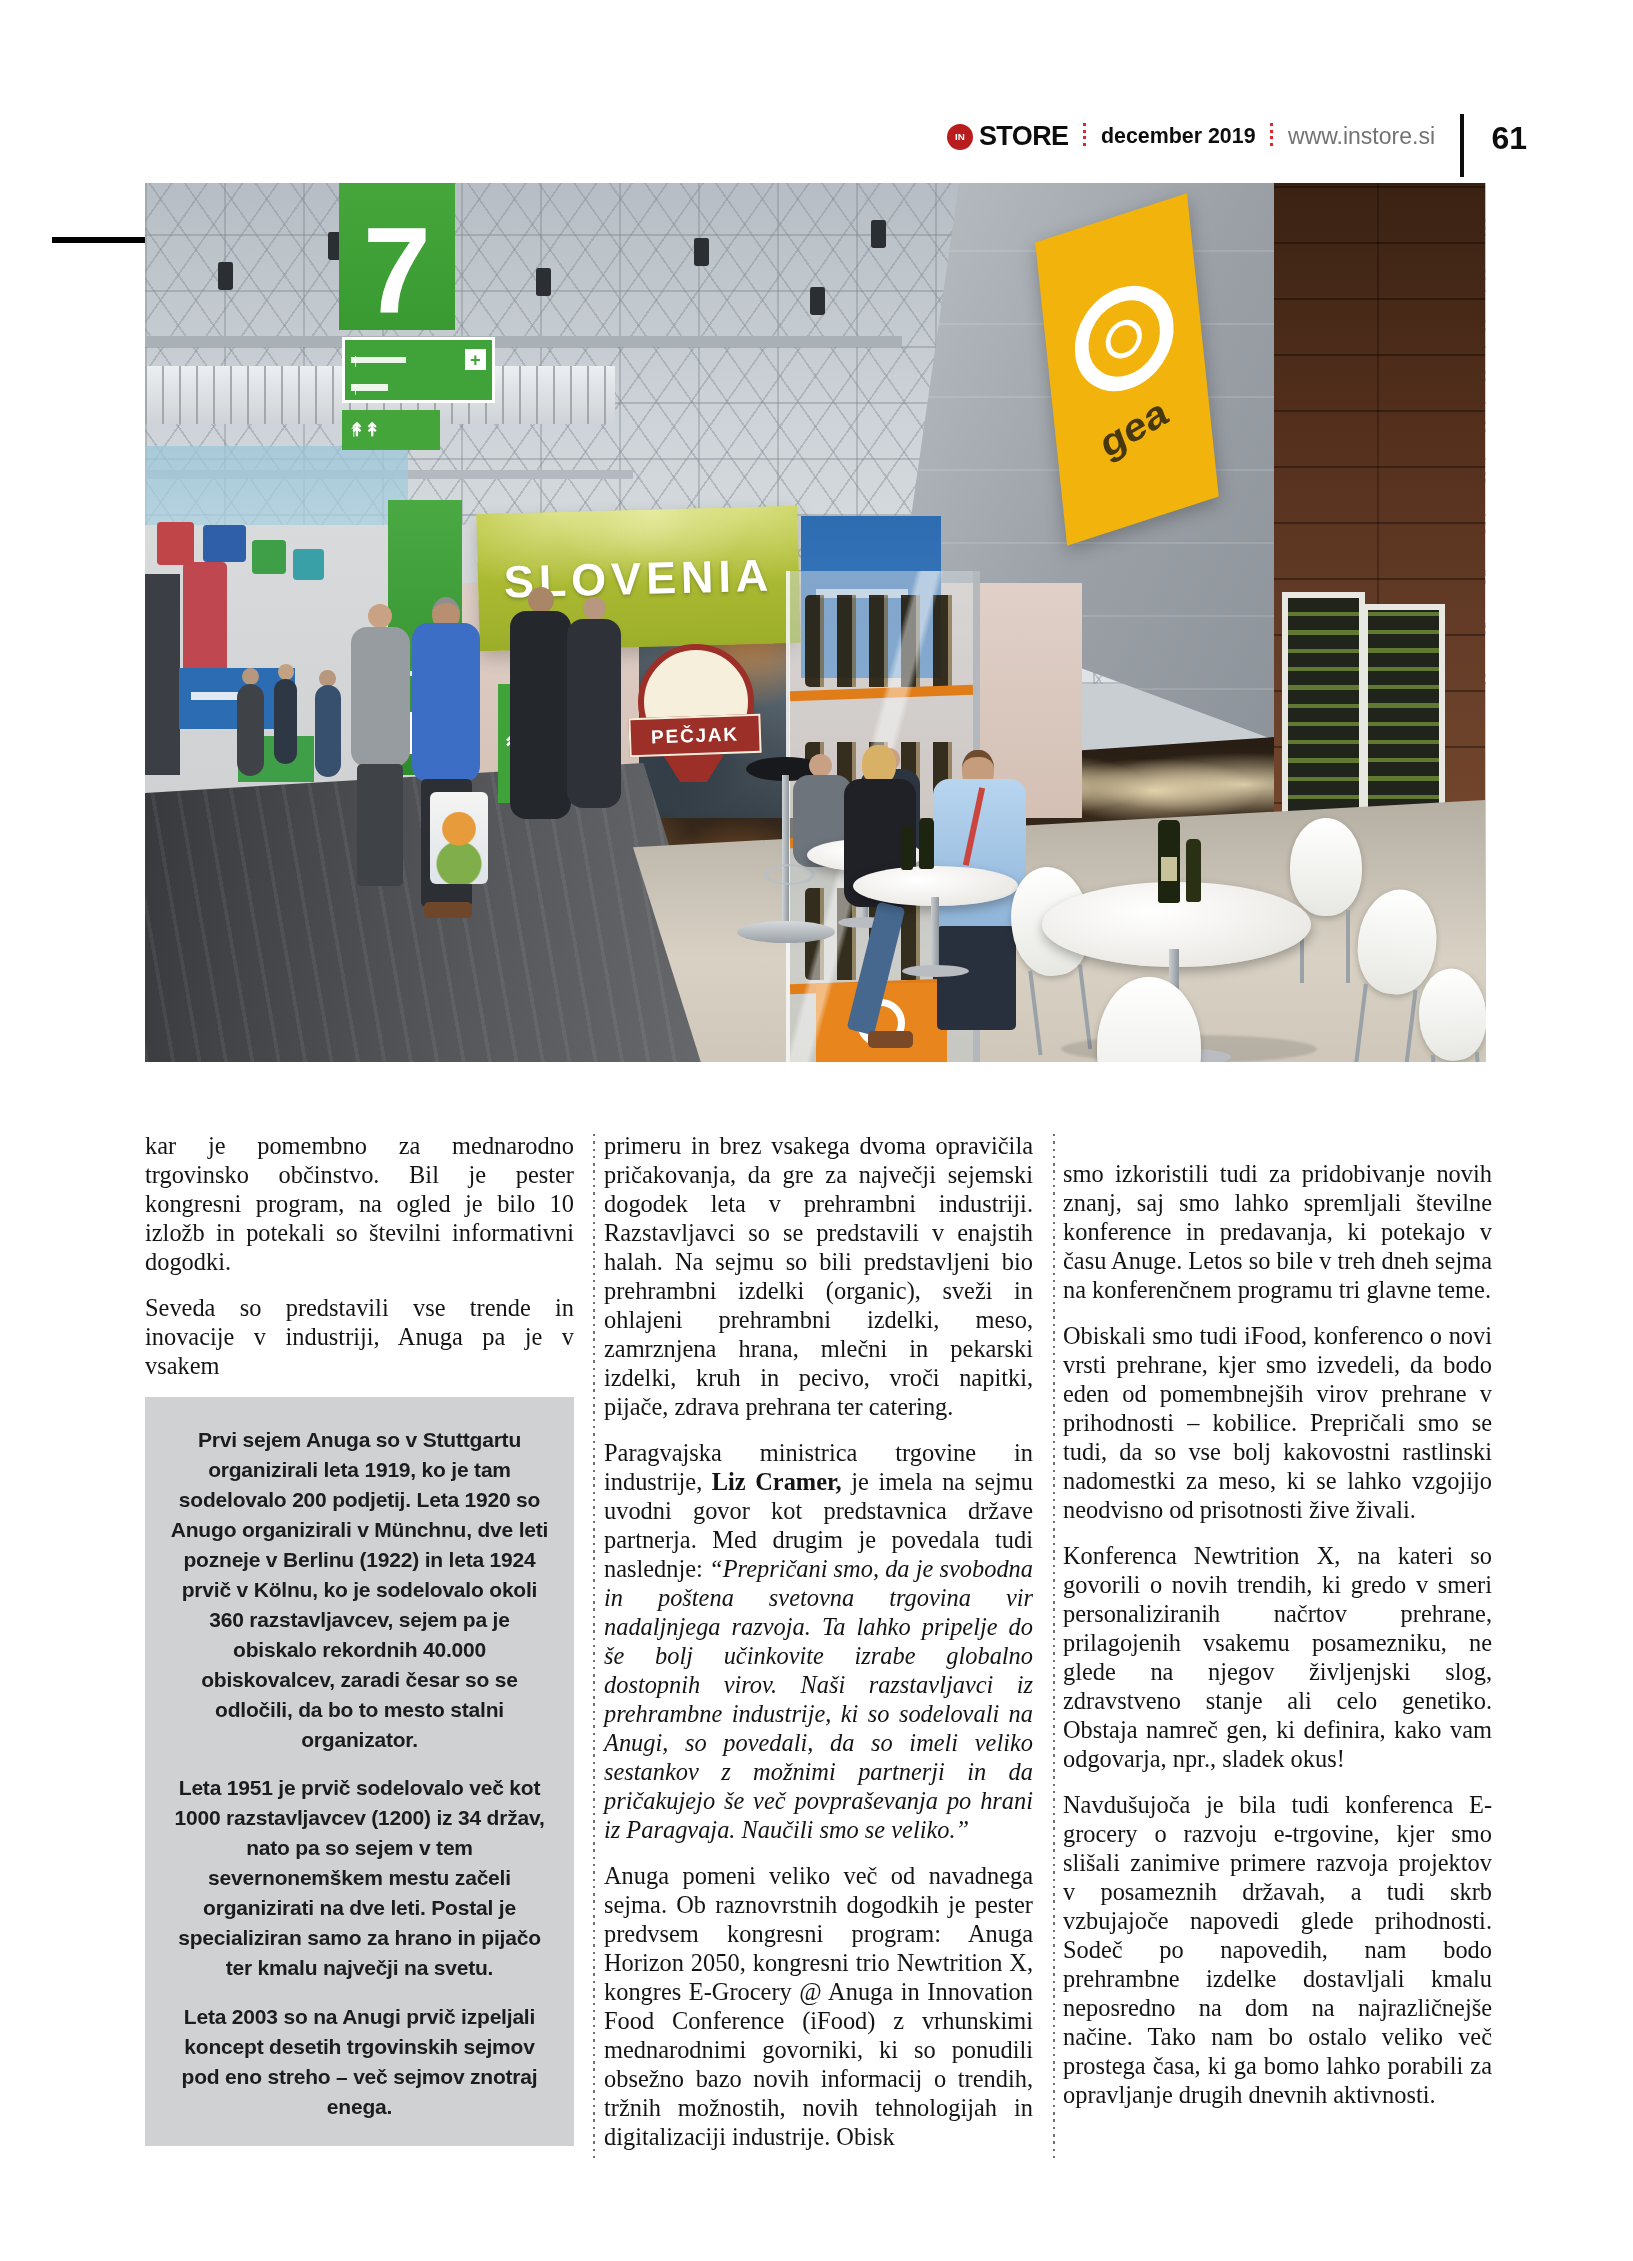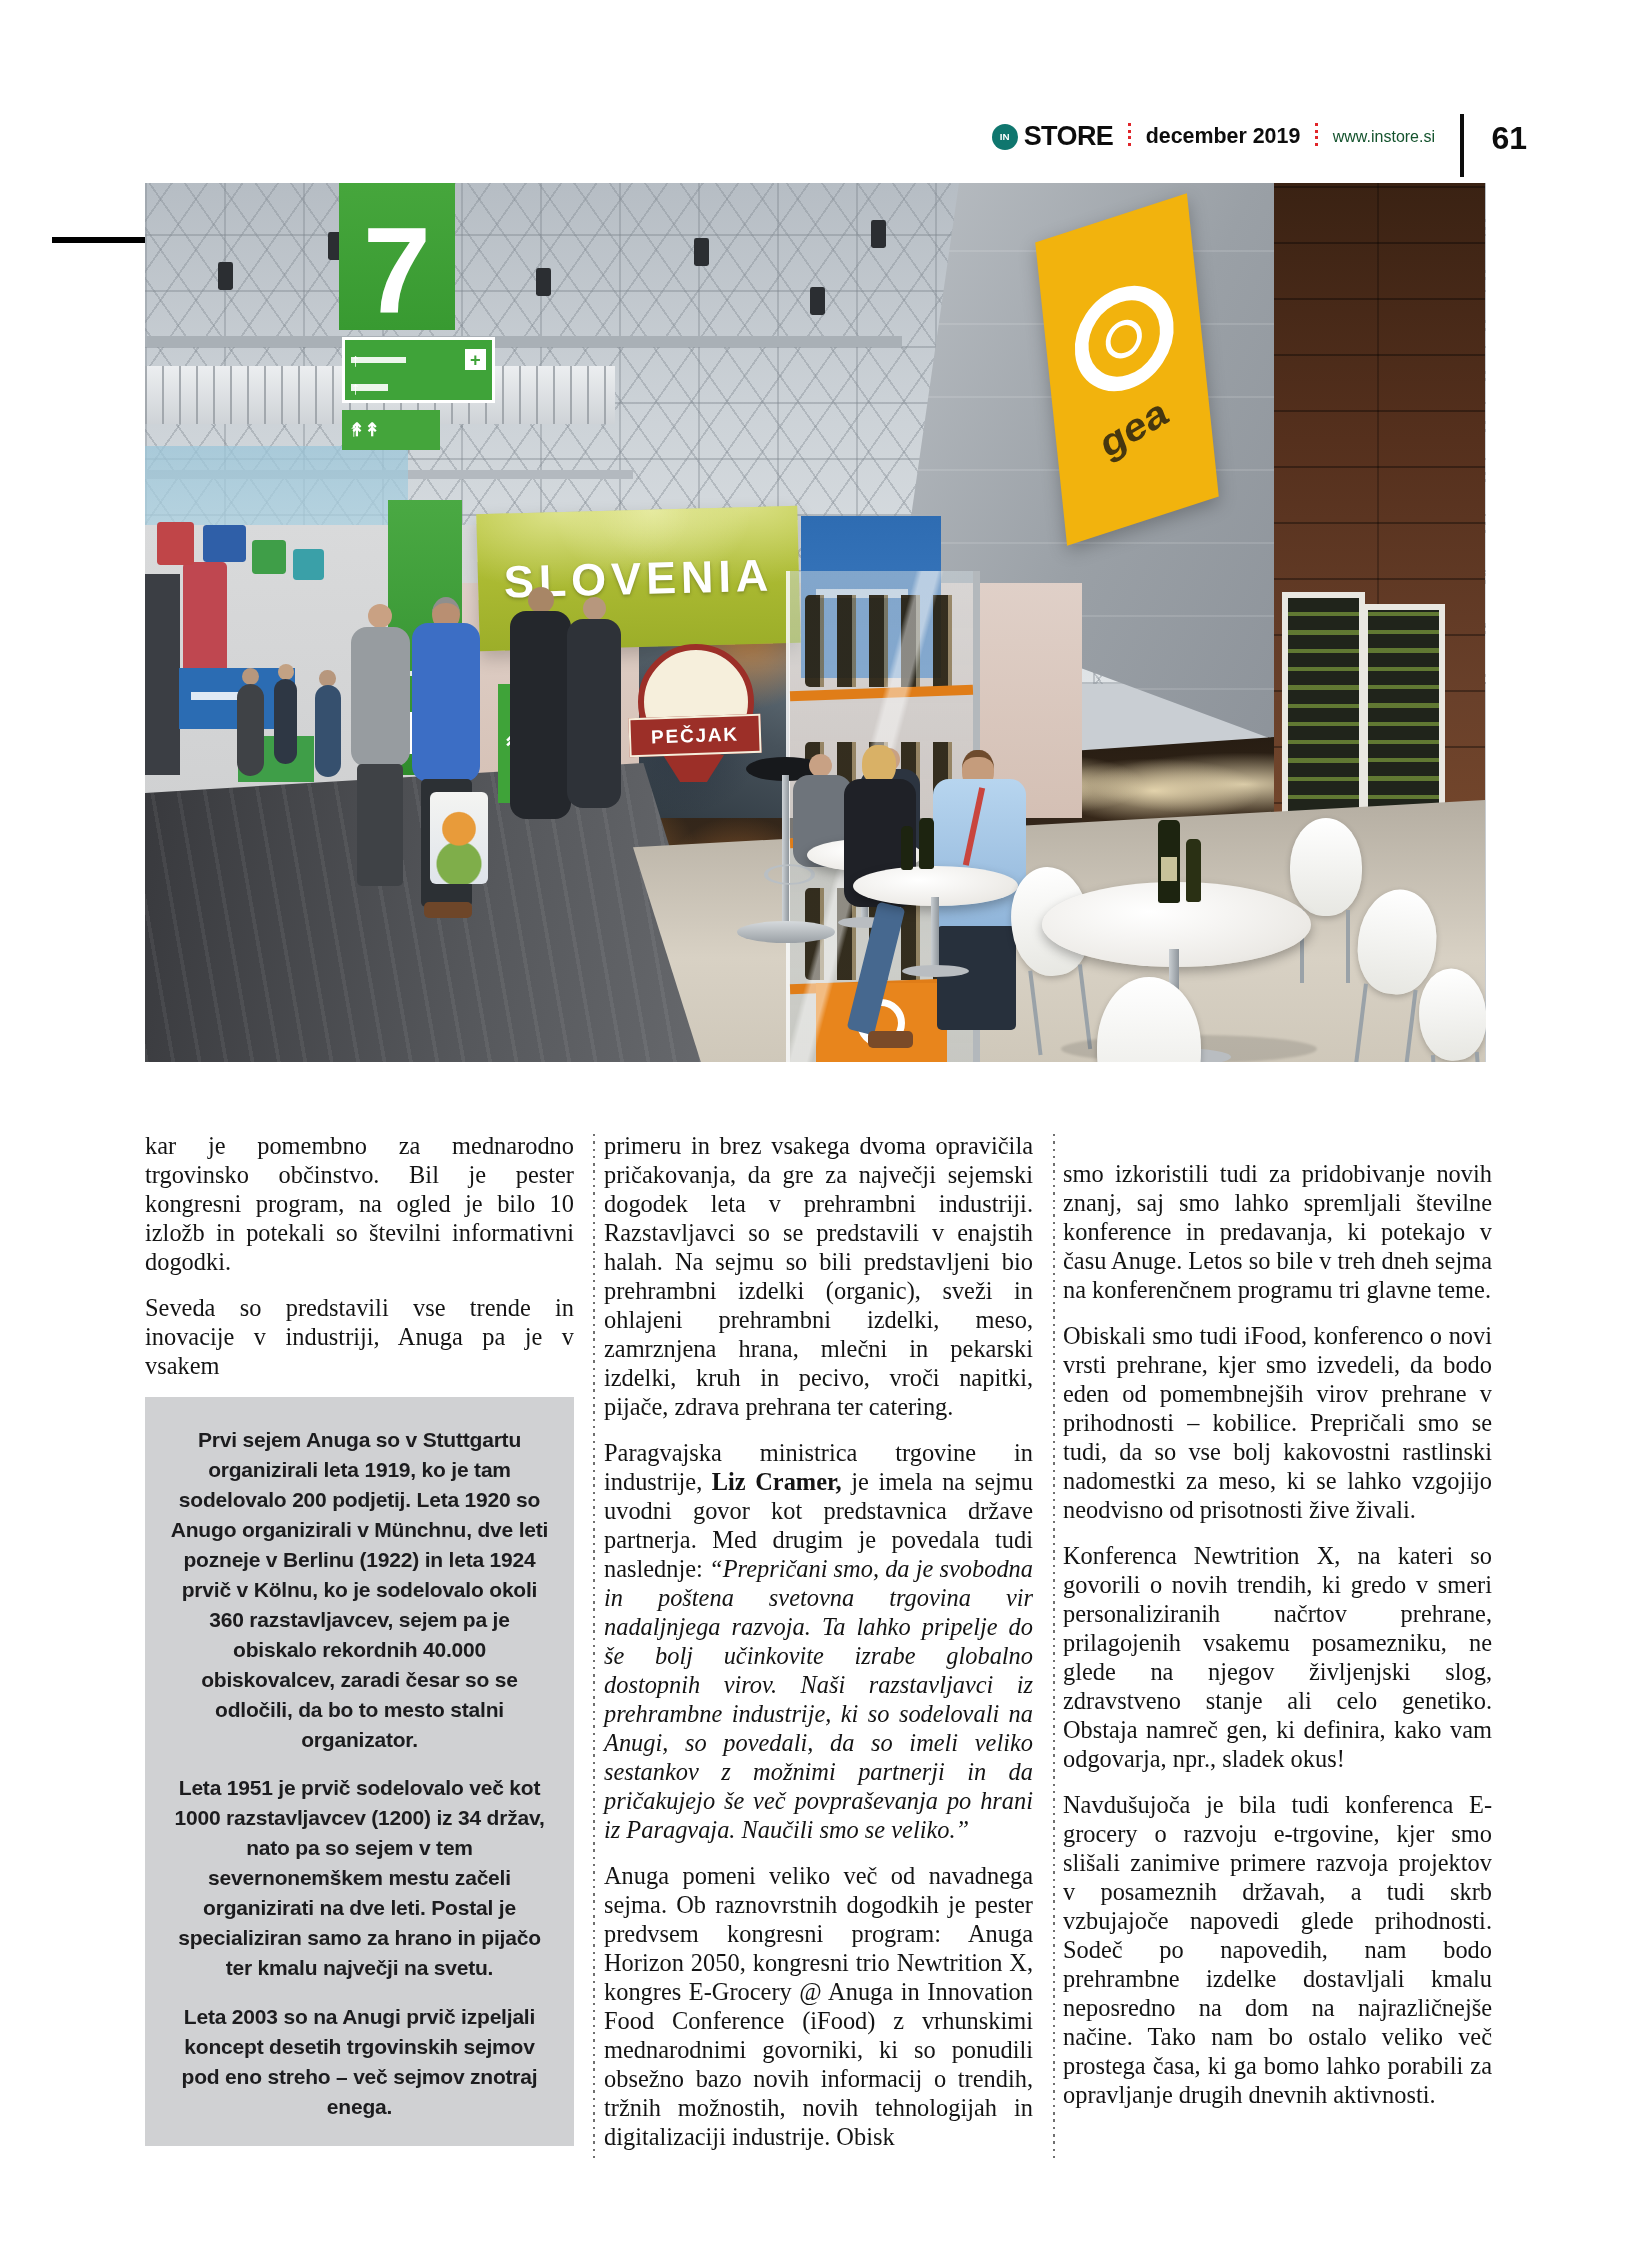--- a/index.html
+++ b/index.html
@@ -3,26 +3,26 @@
 <meta charset="utf-8">
 <style>
   html,body{margin:0;padding:0;background:#e8e8e8;}
   .page{position:relative;width:1634px;height:2261px;background:#ffffff;overflow:hidden;
         font-family:"Liberation Serif",serif;color:#141414;}
   
   .margin-mark{position:absolute;left:52px;top:237px;width:93px;height:5.5px;background:#000;}
   .header-meta{position:absolute;right:199px;top:121px;display:flex;align-items:center;gap:14.7px;
                font-family:"Liberation Sans",sans-serif;font-weight:bold;font-size:21.4px;color:#0d0d0d;}
   .logo{display:flex;align-items:center;gap:6.1px;}
-  .logo-circle{width:26px;height:26px;border-radius:50%;background:#0f766e;color:#fff;
+  .logo-circle{width:26px;height:26px;border-radius:50%;background:#b91c1c;color:#fff;
                display:flex;align-items:center;justify-content:center;font-size:9.8px;letter-spacing:0;}
   .logo-store{font-size:27px;letter-spacing:-0.6px;}
   .dotsep{width:3.1px;height:27px;background-image:repeating-linear-gradient(180deg,#e0262a 0 3.1px,transparent 3.1px 6.7px);}
   .issue{font-size:21.4px;}
-  .site{font-weight:normal;font-size:16px;color:#14532d;}
+  .site{font-weight:normal;font-size:23px;color:#737373;}
   .header-bar{position:absolute;right:170px;top:114px;width:4.3px;height:63px;background:#0d0d0d;}
   .pagenum{position:absolute;right:107px;top:120px;font-family:"Liberation Sans",sans-serif;
            font-weight:bold;font-size:32px;color:#0d0d0d;}
   
   .photo{position:absolute;left:145px;top:183px;width:1341px;height:879px;overflow:hidden;background:#c9ced3;}
   .photo *{position:absolute;}
   .ph-ceiling{left:0;top:0;width:1341px;height:501px;
     background:
       repeating-linear-gradient(55deg,rgba(130,138,146,.38) 0 1.8px,transparent 1.8px 29px),
       repeating-linear-gradient(-55deg,rgba(130,138,146,.38) 0 1.8px,transparent 1.8px 29px),

